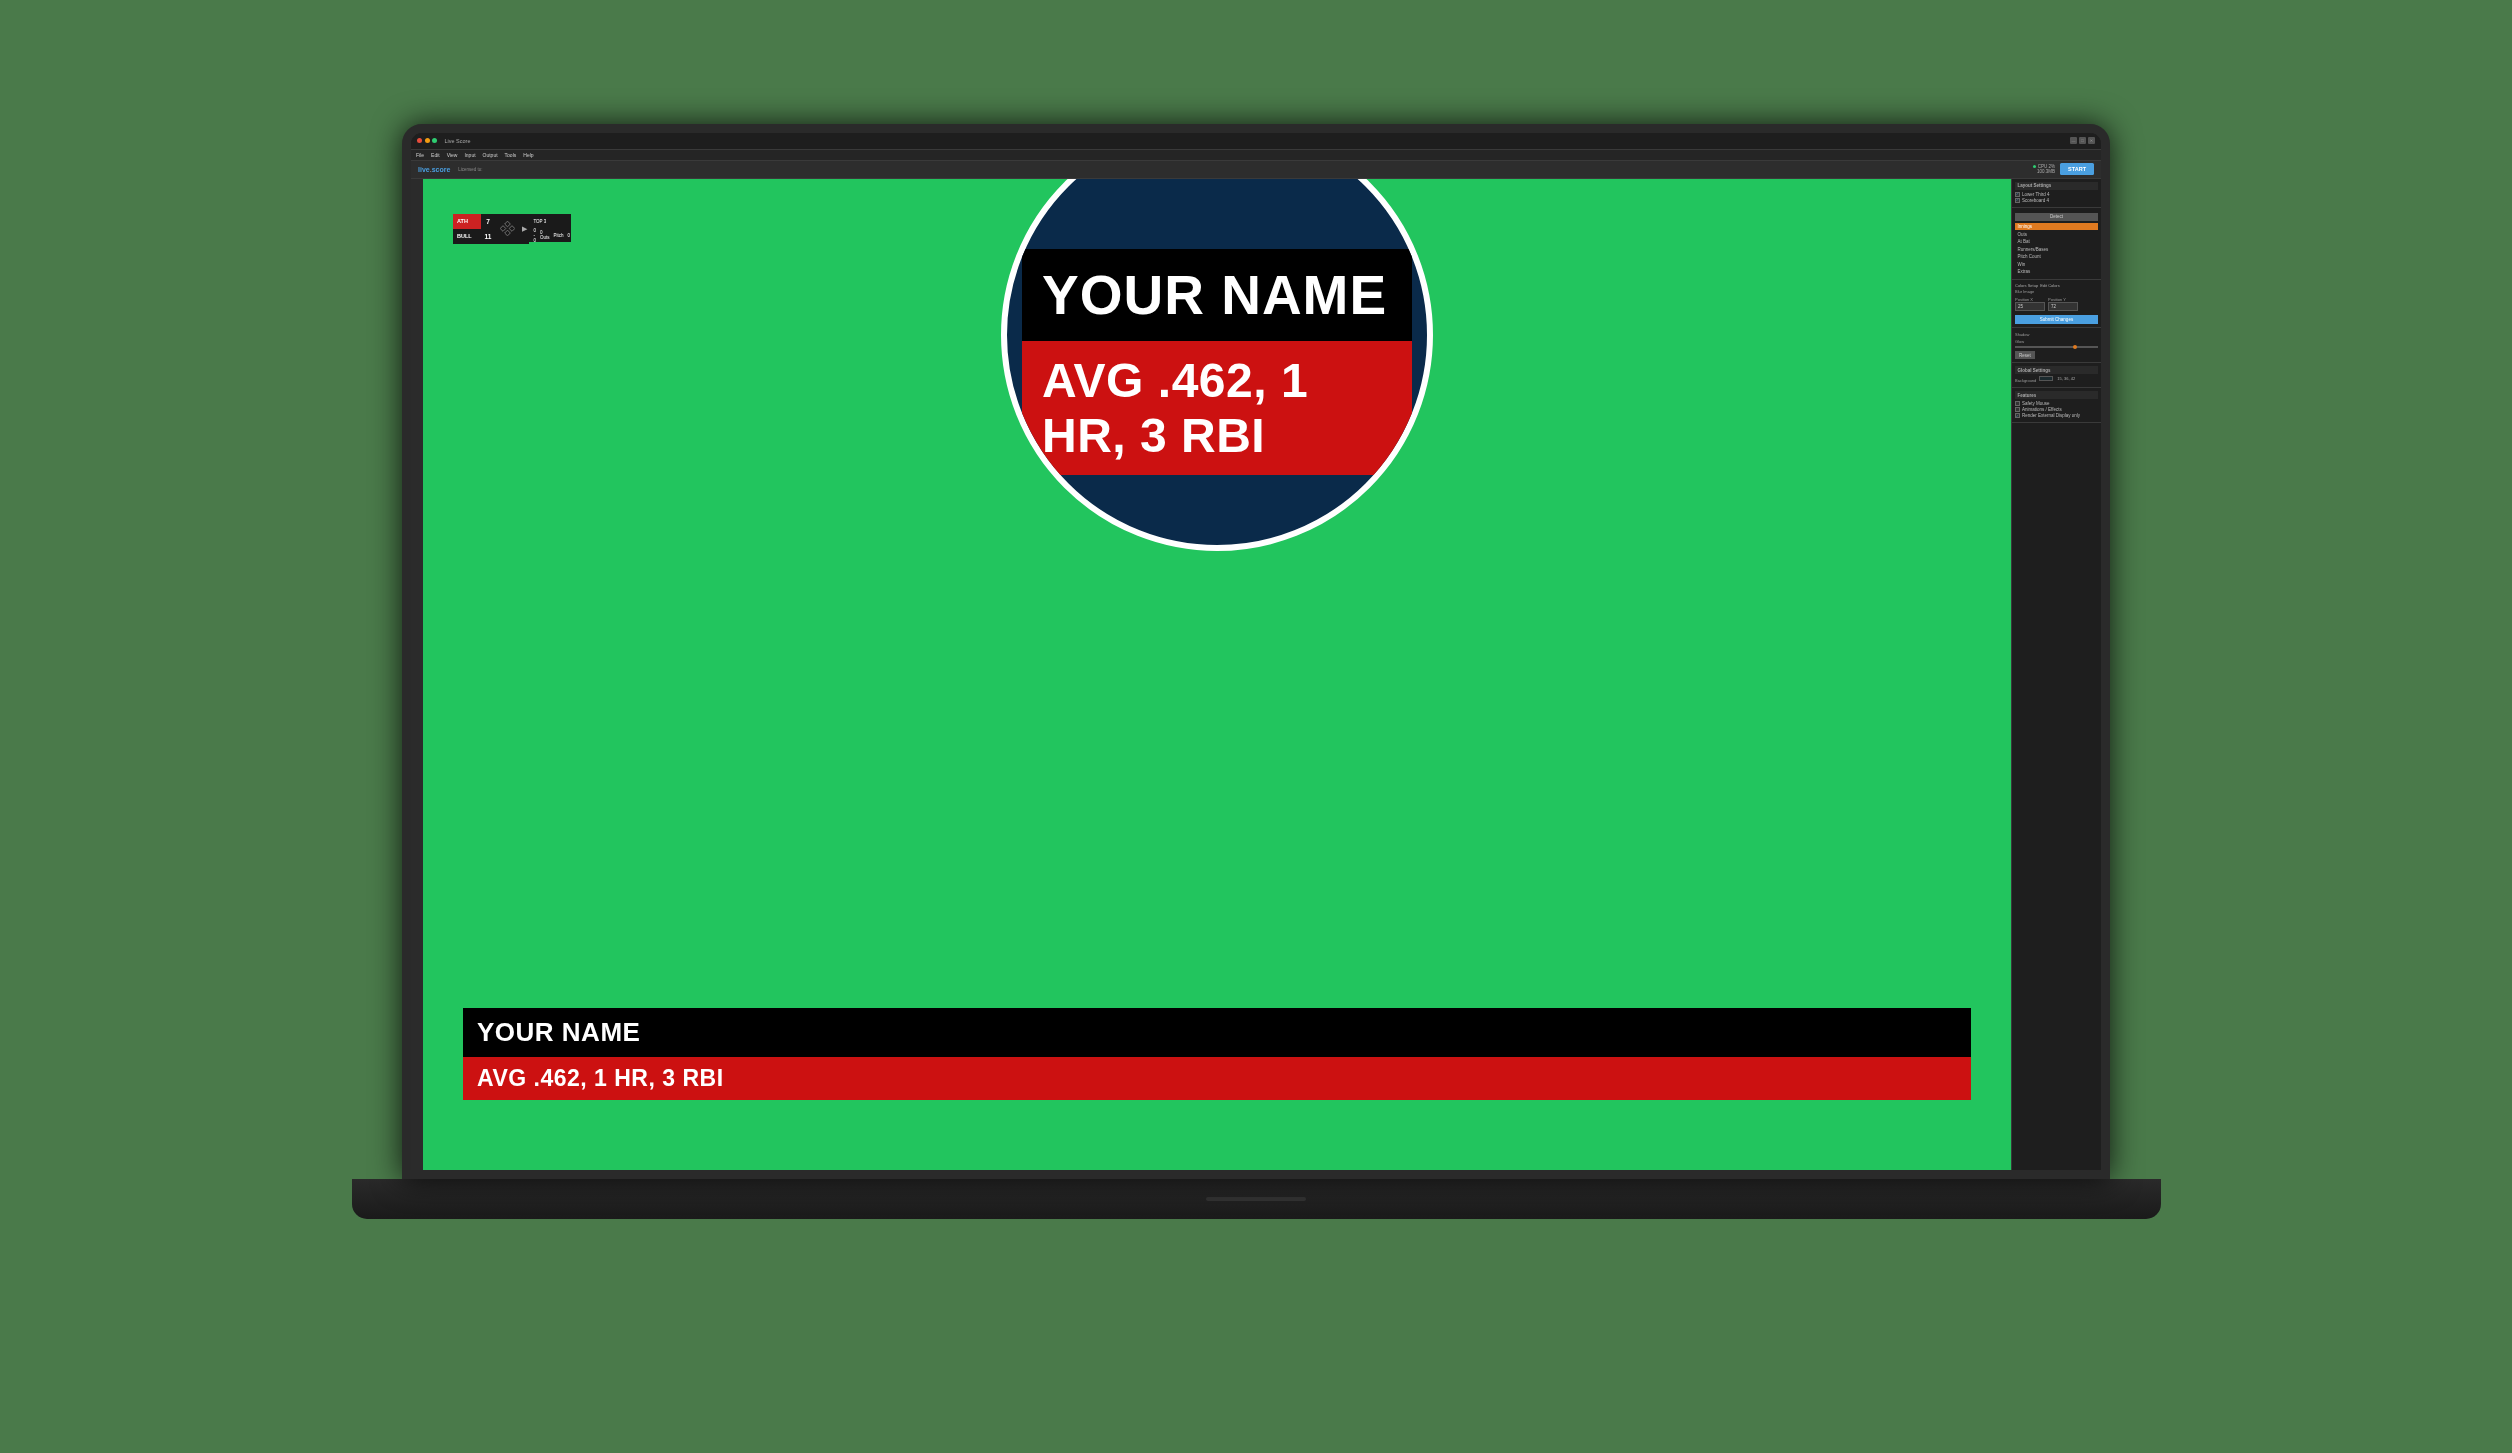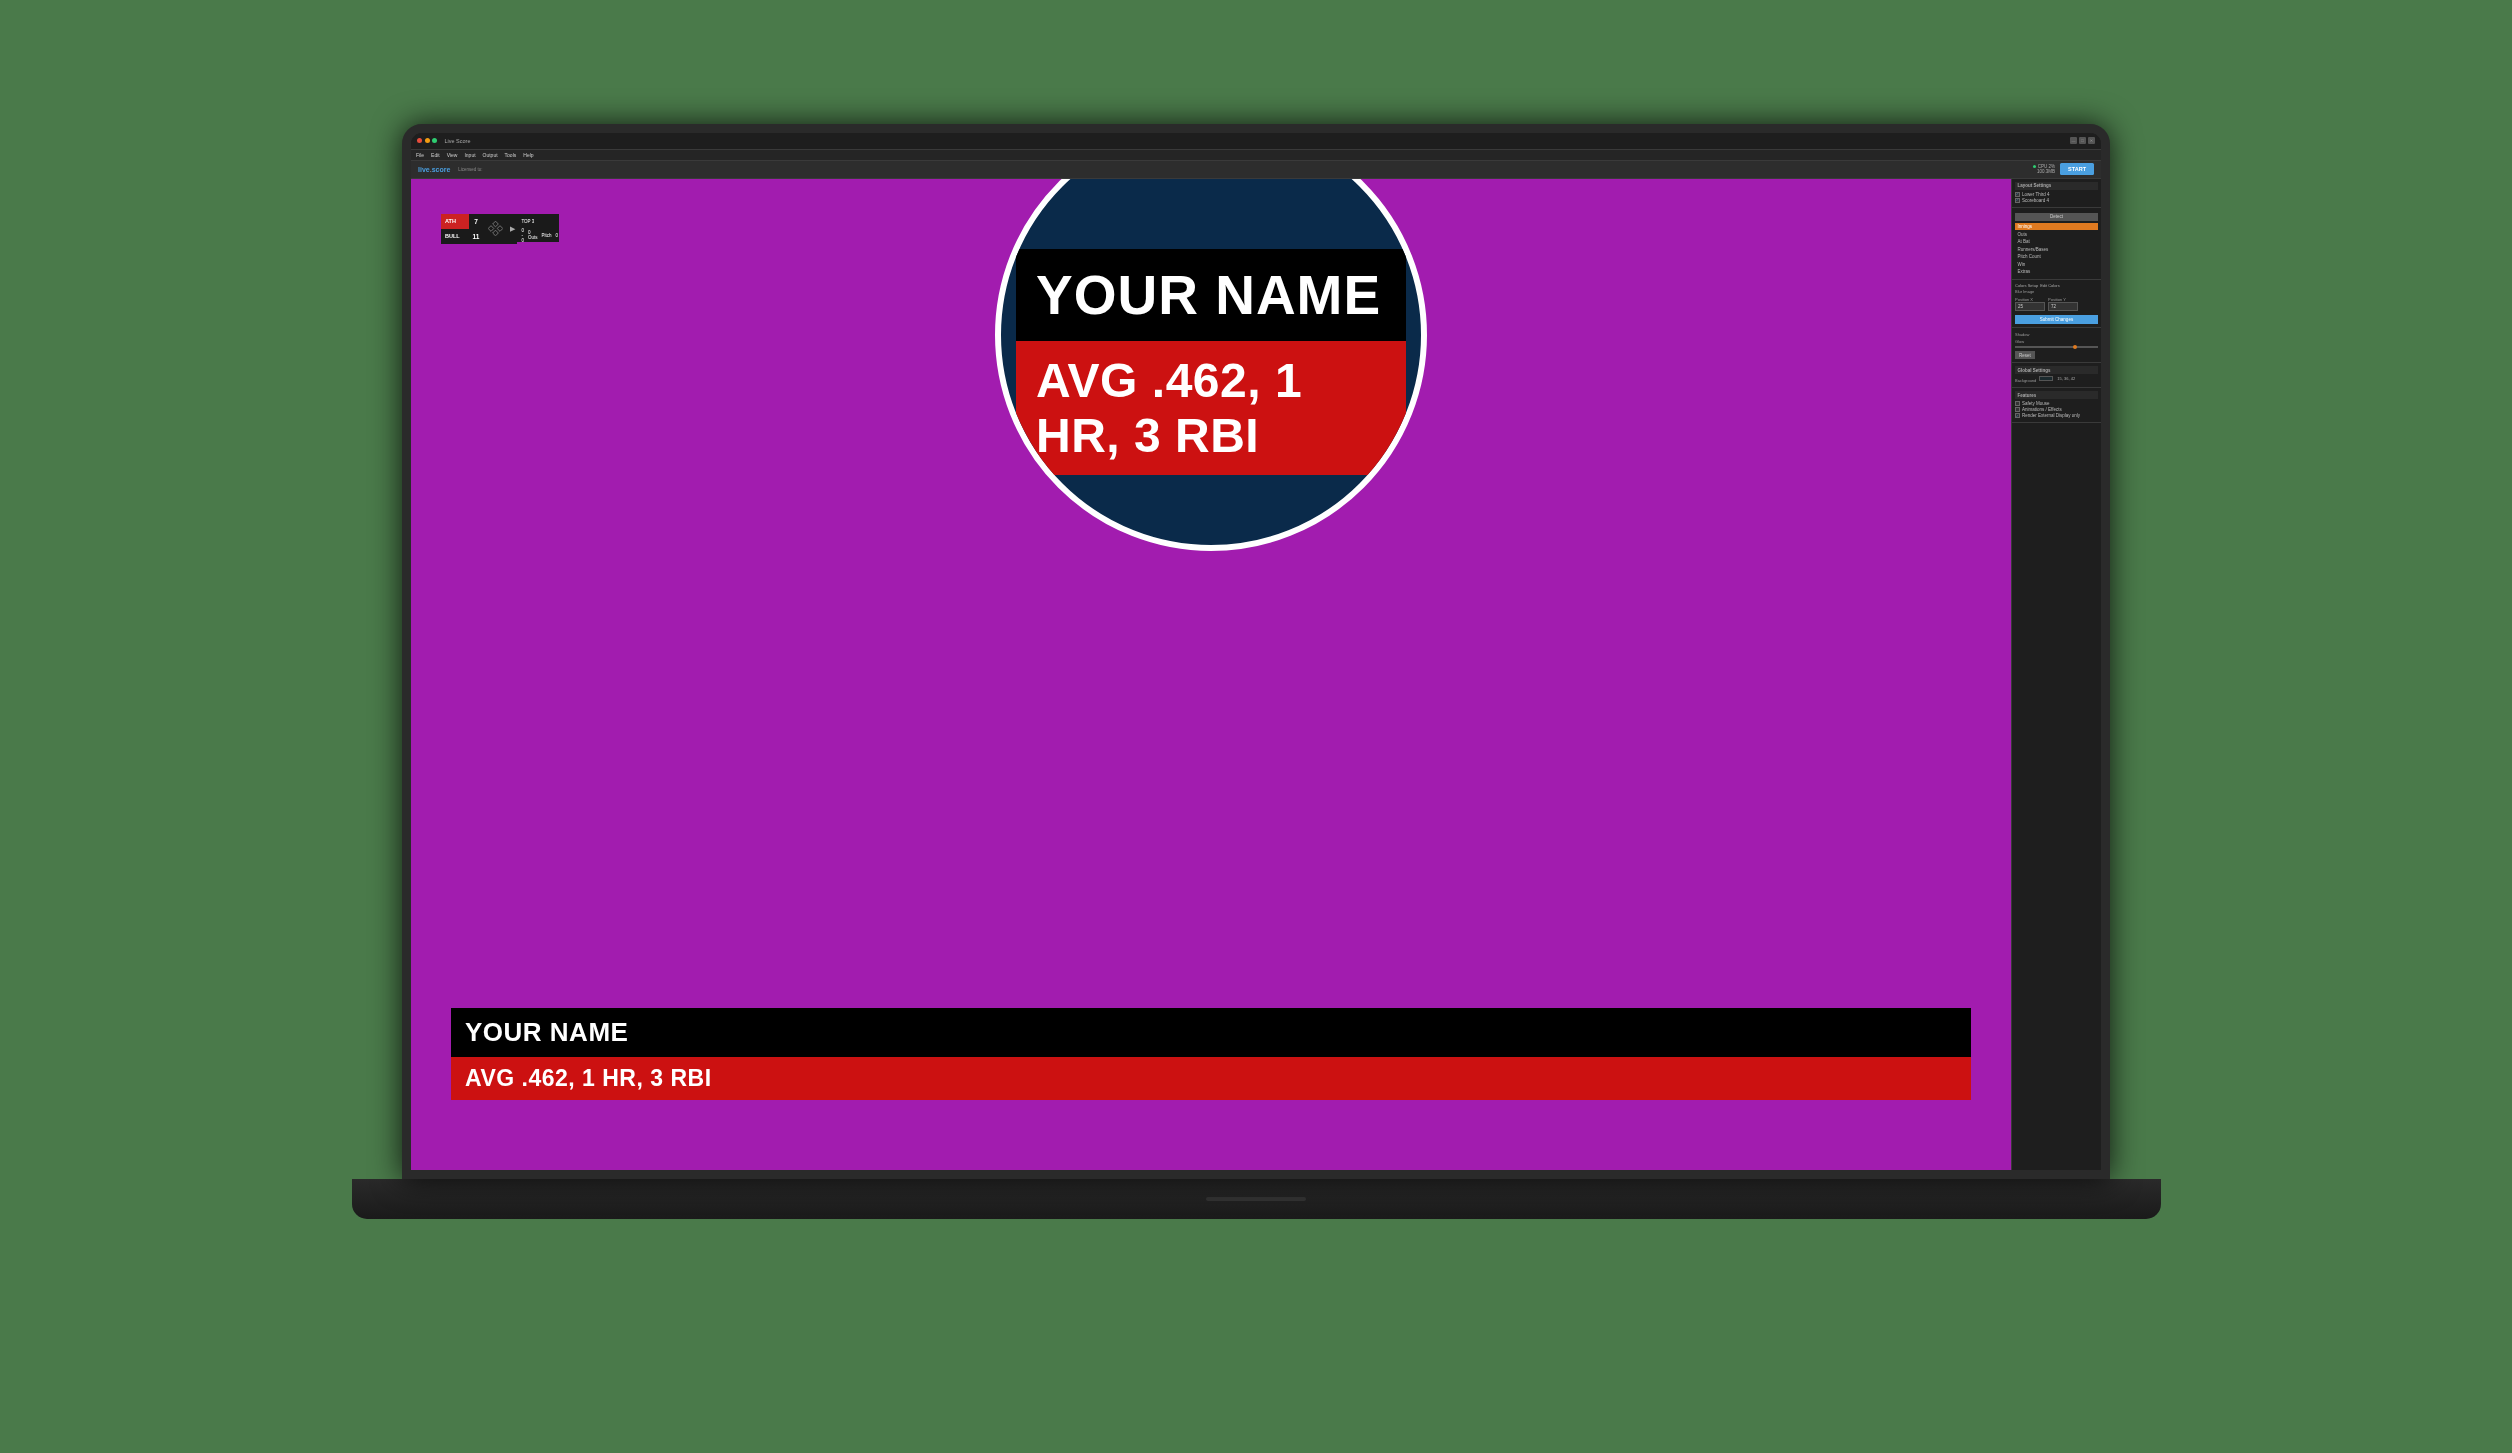--- a/index.html
+++ b/index.html
@@ -172,23 +172,24 @@
 
     
     .main-content {
       display: flex;
       height: calc(100% - 46px);
     }
 
     
     .preview-area {
       flex: 1;
-      background: #a21caf;
+      background: #22c55e;
       position: relative;
       overflow: hidden;
+      margin-left: 12px;
     }
 
     
     .scoreboard-preview {
       position: absolute;
       top: 35px;
       left: 30px;
       display: flex;
       align-items: stretch;
       z-index: 2;

